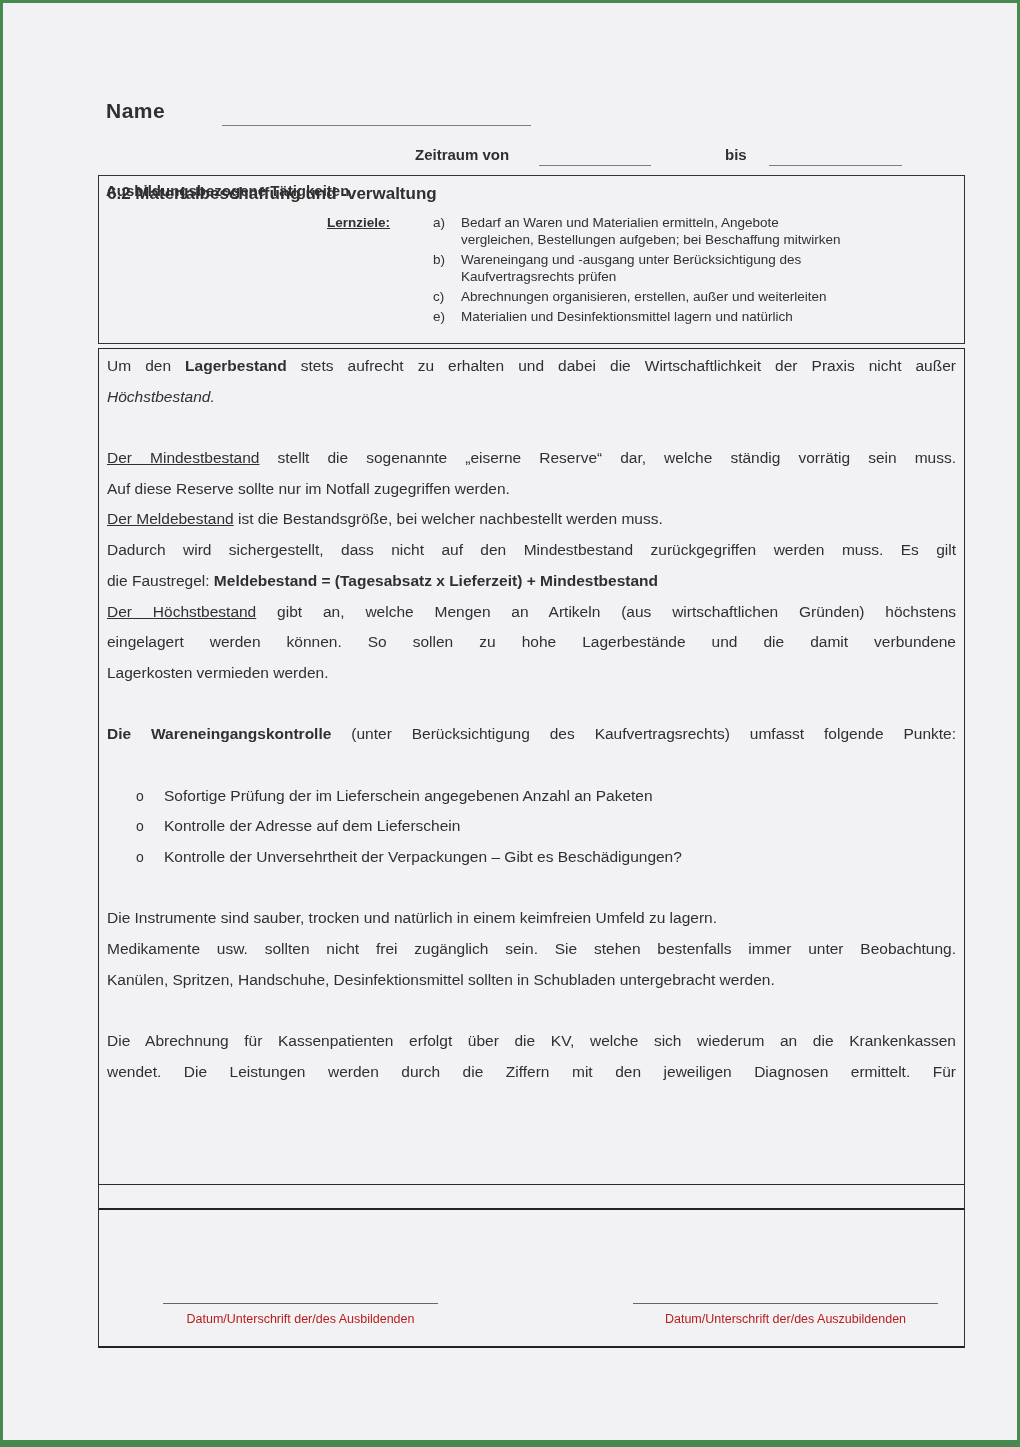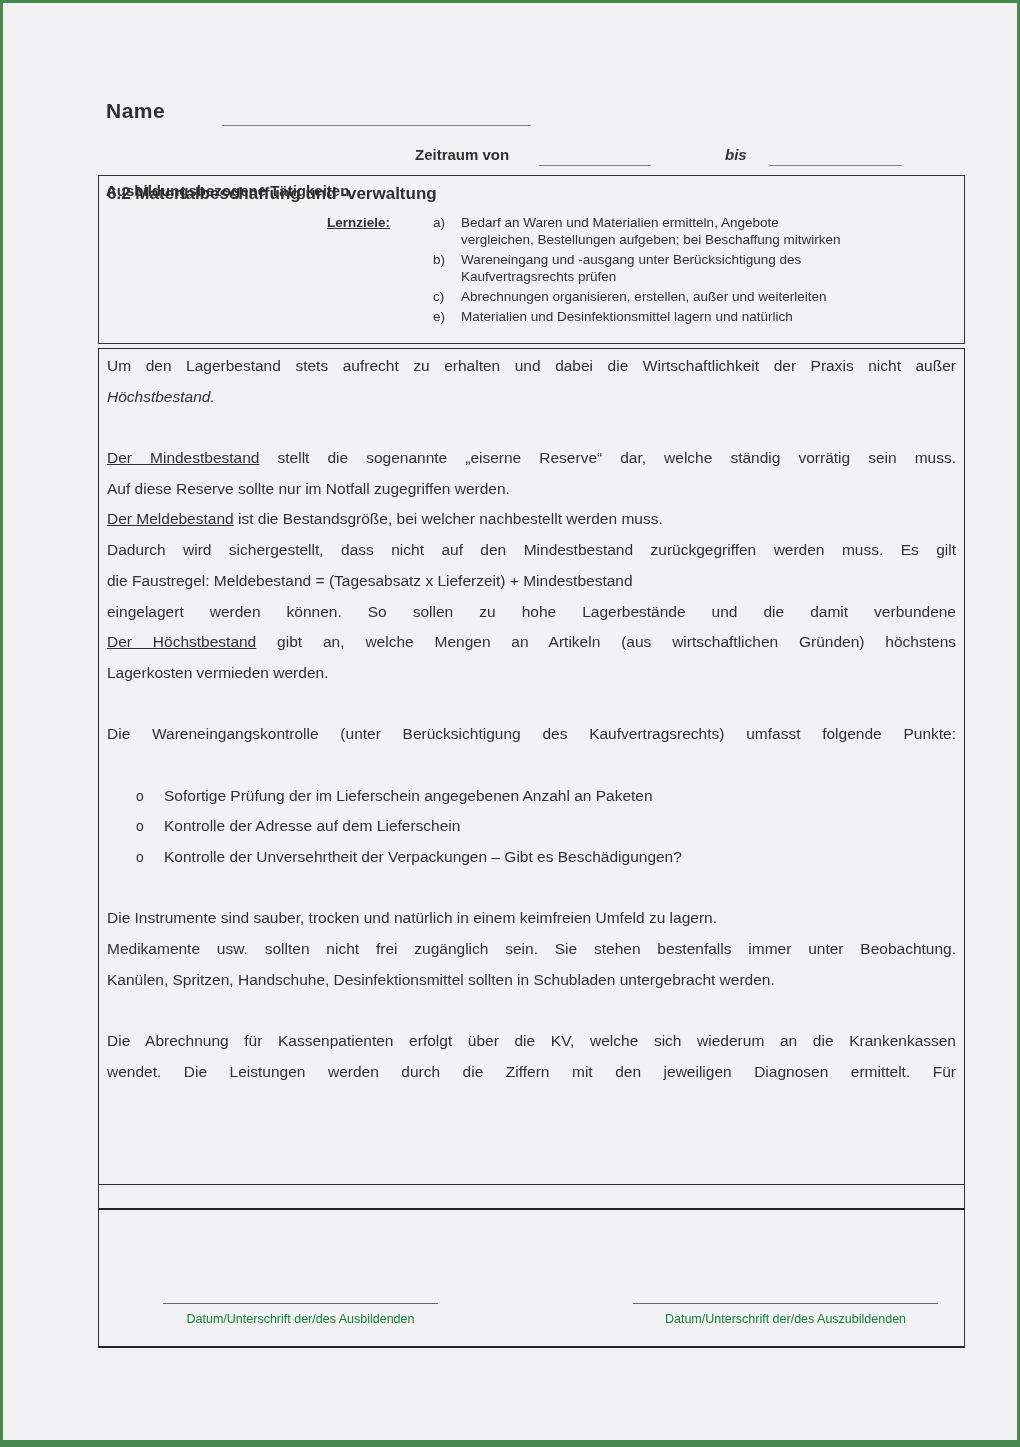--- a/index.html
+++ b/index.html
@@ -11,46 +11,46 @@
     font-family:"Liberation Sans","DejaVu Sans",sans-serif;
     color:#303030;overflow:hidden;
   }
   .abs{position:absolute;}
   
   .name-label{left:103px;top:96px;font-size:21px;font-weight:bold;letter-spacing:.5px;}
   .name-line{left:219px;top:122px;width:309px;border-top:1.5px solid #7d7d7d;height:0;}
   .tasks-label{left:103px;top:143px;font-size:15px;font-weight:bold;margin-top:36px;}
   .period-label{left:412px;top:143px;font-size:15px;font-weight:bold;}
   .period-line{left:536px;top:162px;width:112px;border-top:1.5px solid #7d7d7d;height:0;}
-  .until-label{left:722px;top:143px;font-size:15px;font-weight:bold;font-style:italic;}
+  .until-label{left:722px;top:143px;font-size:15px;font-weight:bold;}
   .until-line{left:766px;top:162px;width:133px;border-top:1.5px solid #7d7d7d;height:0;}
   
   .box1{left:95px;top:172px;width:867px;height:169px;border:1px solid #333;box-sizing:border-box;padding:6px 8px;}
   .box1-title{font-size:17px;font-weight:bold;line-height:24px;}
   .goals{display:flex;margin-top:8px;font-size:13.5px;line-height:17px;}
   .goals-label{margin-left:220px;width:86px;font-weight:bold;flex:none;text-decoration:underline;}
   .goal-list{margin-left:20px;}
   .goal{display:flex;margin-bottom:3px;}
   .goal-letter{width:28px;flex:none;}
   
   .box2{left:95px;top:345px;width:867px;height:837px;border:1.5px solid #2b2b2b;box-sizing:border-box;
         padding:2px 8px 0 8px;font-size:15.5px;}
   .tl{height:30.7px;line-height:30.7px;overflow:hidden;text-align:justify;}
   .tl.j::after{content:"";display:inline-block;width:100%;height:0;vertical-align:top;}
-  .b{font-weight:normal;}
+  .b{font-weight:bold;}
   .i{font-style:italic;}
   .u{text-decoration:underline;}
   .bullet{display:flex;text-align:left;padding-left:29px;}
   .marker{width:28px;flex:none;font-size:14px;}
   
   .strip{left:95px;top:1182px;width:867px;height:25px;box-sizing:border-box;
          border-left:1px solid #333;border-right:1px solid #333;border-bottom:2px solid #222;}
   .box3{left:95px;top:1207px;width:867px;height:138px;box-sizing:border-box;
         border-left:1px solid #333;border-right:1px solid #333;border-bottom:2px solid #222;}
-  .sig{position:absolute;top:93px;text-align:center;font-size:12.5px;color:#15803d;}
+  .sig{position:absolute;top:93px;text-align:center;font-size:12.5px;color:#b91c1c;}
   .sig .sig-line{border-top:1px solid #666;height:0;margin-bottom:8px;}
   .sig-left{left:64px;width:275px;}
   .sig-right{left:534px;width:305px;}
 </style>
 </head>
 <body>
 
 <div class="page">
 
   <div class="abs name-label">Name</div>
@@ -99,22 +99,22 @@
 
   <div class="abs box2">
     <div class="tl j"><span>Um den </span><span class="b">Lagerbestand</span><span> stets aufrecht zu erhalten und dabei die Wirtschaftlichkeit der Praxis nicht außer</span></div>
     <div class="tl"><span class="i">Höchstbestand.</span></div>
     <div class="tl"></div>
     <div class="tl j"><span class="u">Der Mindestbestand</span><span> stellt die sogenannte „eiserne Reserve“ dar, welche ständig vorrätig sein muss.</span></div>
     <div class="tl"><span>Auf diese Reserve sollte nur im Notfall zugegriffen werden.</span></div>
     <div class="tl"><span class="u">Der Meldebestand</span><span> ist die Bestandsgröße, bei welcher nachbestellt werden muss.</span></div>
     <div class="tl j"><span>Dadurch wird sichergestellt, dass nicht auf den Mindestbestand zurückgegriffen werden muss. Es gilt</span></div>
     <div class="tl"><span>die Faustregel: </span><span class="b">Meldebestand = (Tagesabsatz x Lieferzeit) + Mindestbestand</span></div>
+    <div class="tl j"><span class="u">Der Höchstbestand</span><span> gibt an, welche Mengen an Artikeln (aus wirtschaftlichen Gründen) höchstens</span></div>
     <div class="tl j"><span>eingelagert werden können. So sollen zu hohe Lagerbestände und die damit verbundene</span></div>
-    <div class="tl j"><span class="u">Der Höchstbestand</span><span> gibt an, welche Mengen an Artikeln (aus wirtschaftlichen Gründen) höchstens</span></div>
     <div class="tl"><span>Lagerkosten vermieden werden.</span></div>
     <div class="tl"></div>
     <div class="tl j"><span class="b">Die Wareneingangskontrolle</span><span> (unter Berücksichtigung des Kaufvertragsrechts) umfasst folgende Punkte:</span></div>
     <div class="tl"></div>
     <div class="tl bullet">
         <span class="marker">o</span>
         <span>Sofortige Prüfung der im Lieferschein angegebenen Anzahl an Paketen</span>
       </div>
     <div class="tl bullet">
         <span class="marker">o</span>

